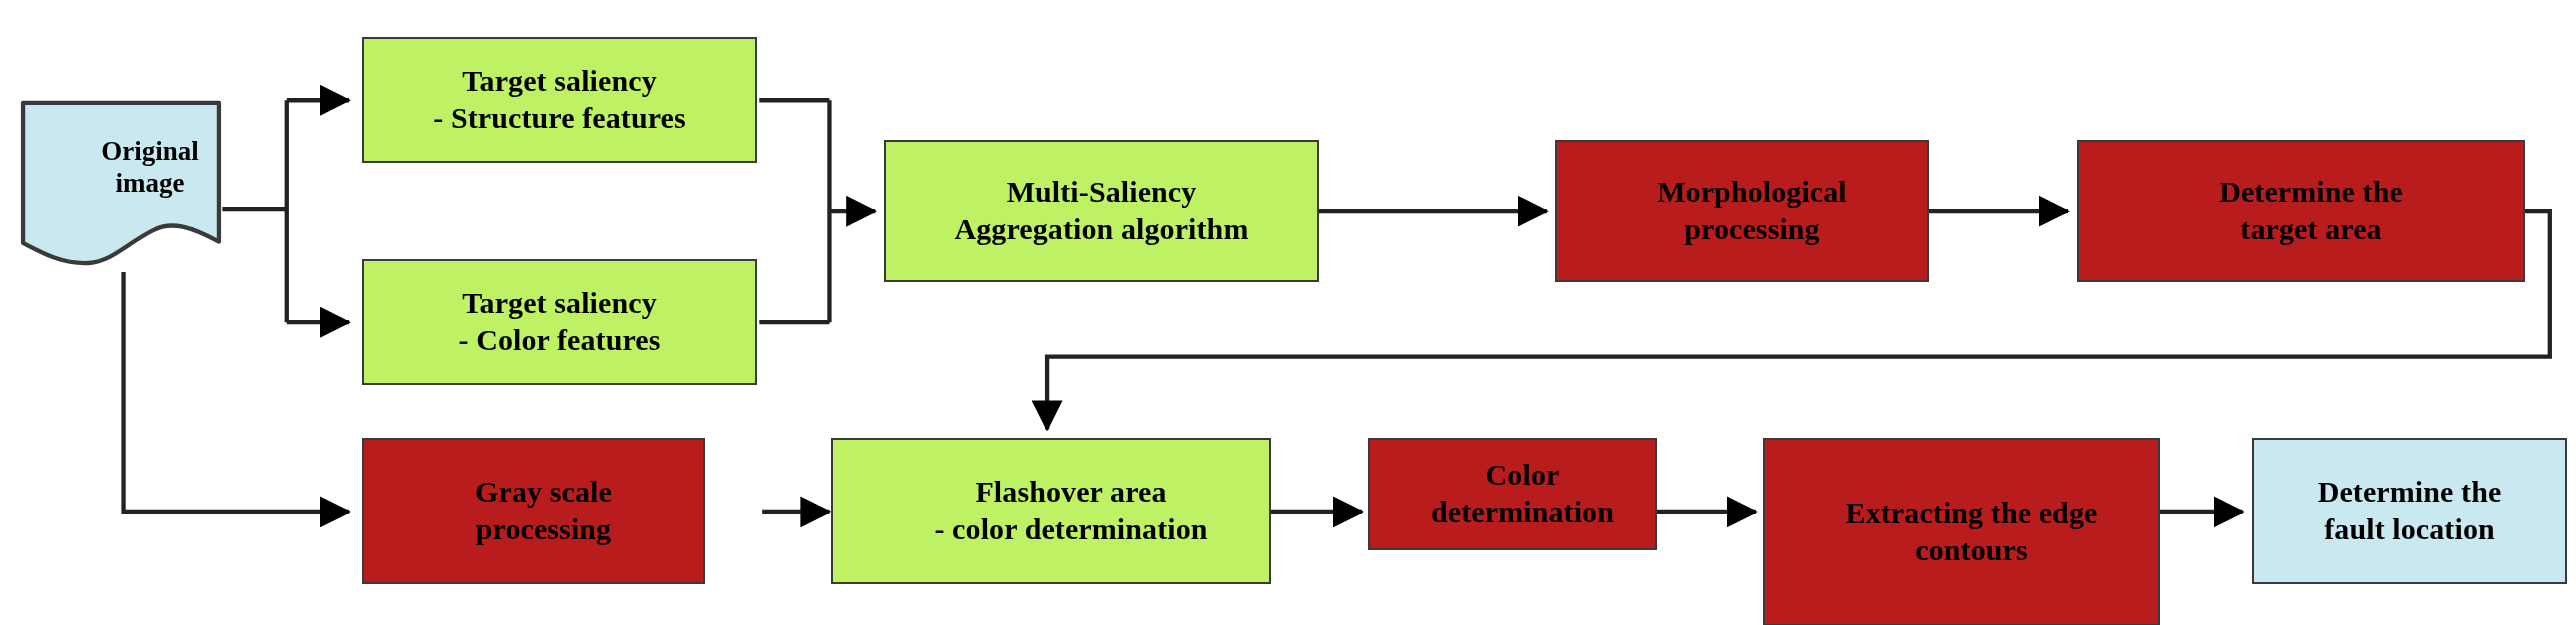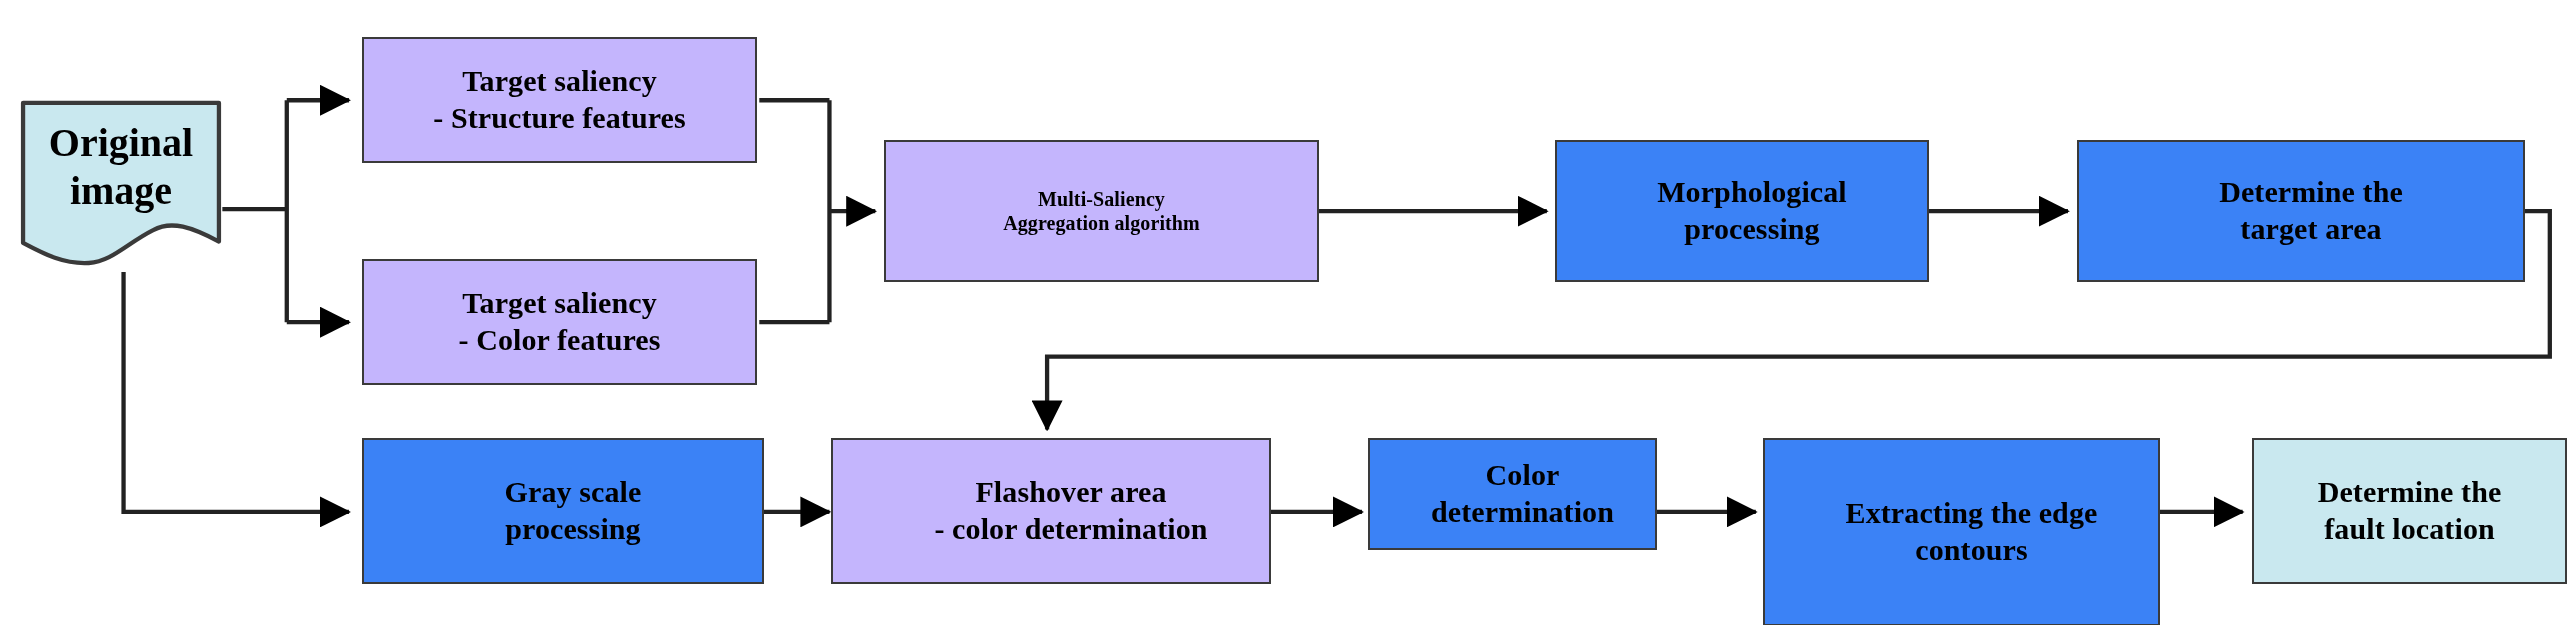--- a/index.html
+++ b/index.html
@@ -36,22 +36,22 @@
     color: #000000;
     line-height: 1.22;
     letter-spacing: 0.1px;
     z-index: 2;
   }
   .node .lbl {
     display: block;
     white-space: pre-line;
     padding: 0 7.2px;
   }
-  .fill-gray  { background: #c4b5fd; }
-  .fill-white { background: #3b82f6; padding-left: 20px; }
+  .fill-gray  { background: #bef264; }
+  .fill-white { background: #b91c1c; padding-left: 20px; }
   .fill-cyan  { background: #c9e8ef; }
 
   
   .doc-node {
     position: absolute;
     z-index: 2;
   }
   .doc-node svg {
     position: absolute;
     left: 0;
@@ -119,50 +119,50 @@
       <path d="M 2310 715 L 2452 715" stroke="#222" marker-end="url(#ah)"></path>
 
       <path d="M 3013 715 L 3132 715" stroke="#222" marker-end="url(#ah)"></path>
     </g>
   </svg>
 
   <div class="doc-node" style="left:20px; top:100px; width:202px; height:173px;">
     <svg width="202" height="173" viewBox="0 0 282 242" xmlns="http://www.w3.org/2000/svg">
       <path d="M 4 4 L 278 4 L 278 198 C 240 178 212 168 186 182 C 150 200 128 226 96 228 C 62 230 34 216 4 200 Z" fill="#c9e8ef" stroke="#3a3a3a" stroke-width="6" stroke-linejoin="round"></path>
     </svg>
-    <div class="doc-label" style="font-size:40px;">Original
+    <div class="doc-label" style="font-size:27px;padding-left:29px;">Original
 image</div>
   </div>
 
   <div class="node fill-gray" style="left:362px; top:37px; width:395px; height:126px; font-size:30px;">
     <span class="lbl">Target saliency
 - Structure features</span>
   </div>
 
   <div class="node fill-gray" style="left:362px; top:259px; width:395px; height:126px; font-size:30px;">
     <span class="lbl">Target saliency
 - Color features</span>
   </div>
 
-  <div class="node fill-gray" style="left:884px; top:140px; width:435px; height:142px; font-size:20px;">
+  <div class="node fill-gray" style="left:884px; top:140px; width:435px; height:142px; font-size:30px;">
     <span class="lbl">Multi-Saliency
 Aggregation algorithm</span>
   </div>
 
   <div class="node fill-white" style="left:1555px; top:140px; width:374px; height:142px; font-size:30px;">
     <span class="lbl">Morphological
 processing</span>
   </div>
 
   <div class="node fill-white" style="left:2077px; top:140px; width:448px; height:142px; font-size:30px;">
     <span class="lbl">Determine the
 target area</span>
   </div>
 
-  <div class="node fill-white" style="left:362px; top:438px; width:402px; height:146px; font-size:30px;">
+  <div class="node fill-white" style="left:362px; top:438px; width:343px; height:146px; font-size:30px;">
     <span class="lbl">Gray scale
 processing</span>
   </div>
 
   <div class="node fill-gray" style="left:831px; top:438px; width:440px; height:146px; font-size:30px;padding-left:40px;">
     <span class="lbl">Flashover area
 - color determination</span>
   </div>
 
   <div class="node fill-white" style="left:1368px; top:438px; width:289px; height:112px; font-size:30px;">

